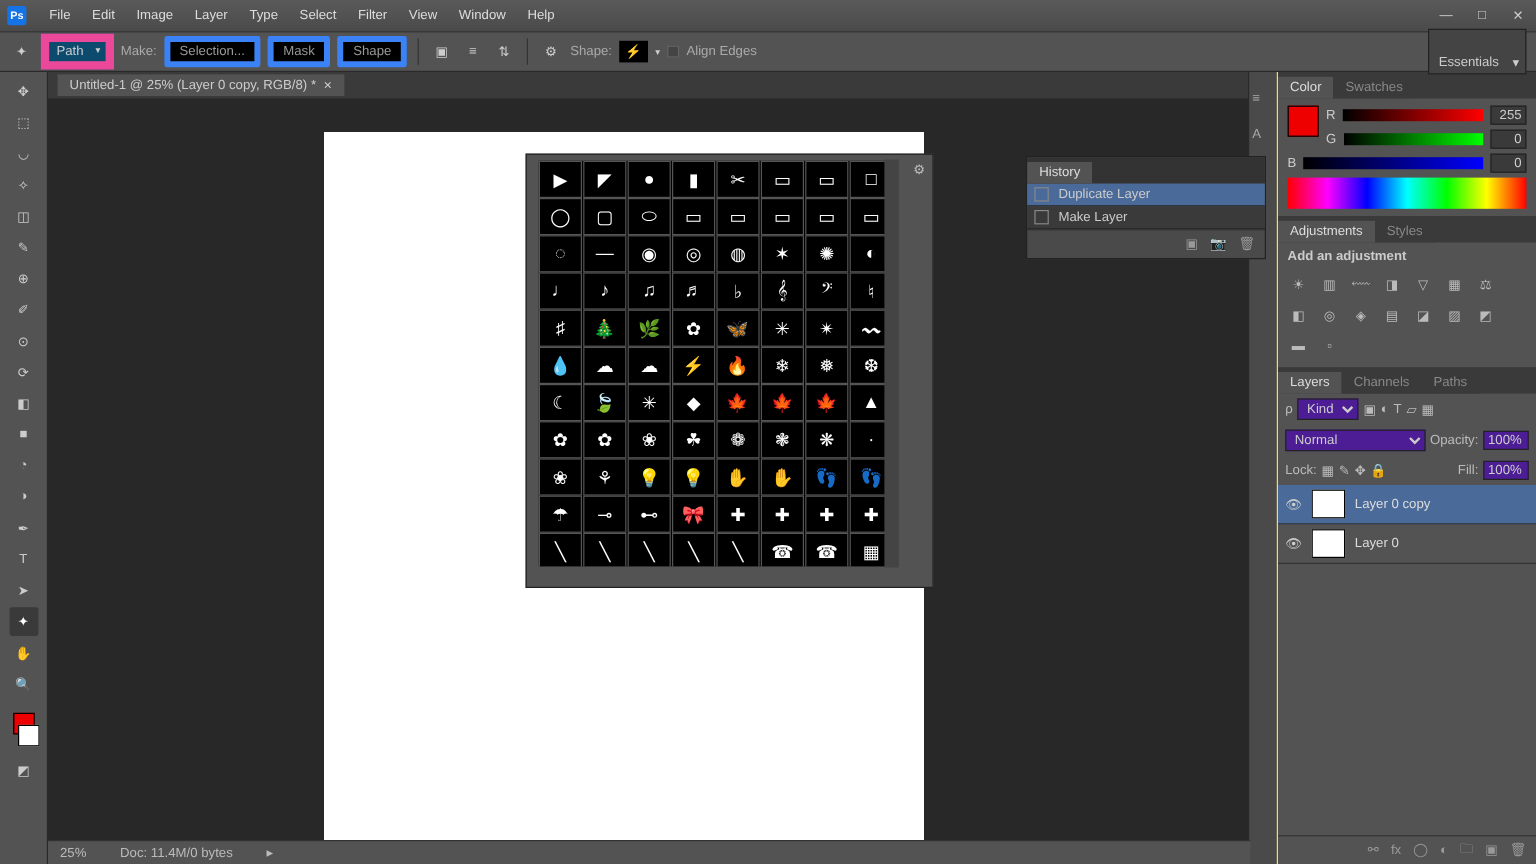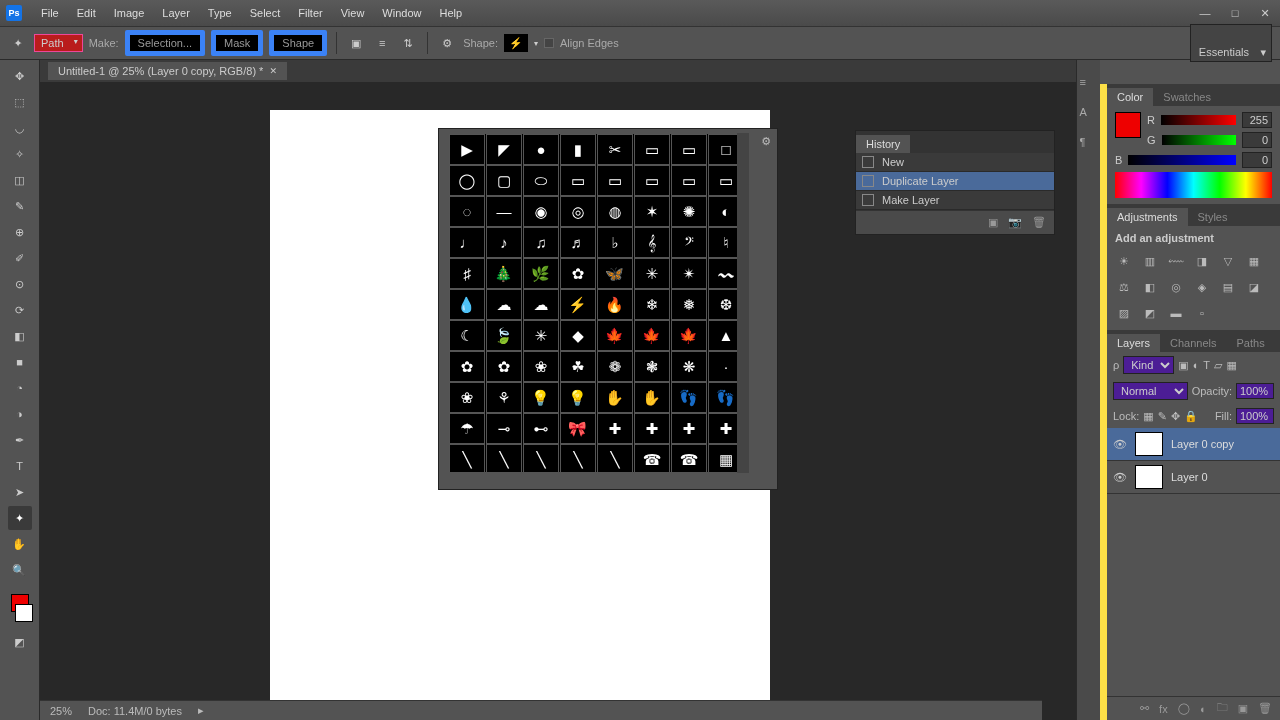--- a/index.html
+++ b/index.html
@@ -5,21 +5,21 @@
 * { margin: 0; padding: 0; box-sizing: border-box; font-family: "Segoe UI", Tahoma, sans-serif; font-size: 11px; user-select: none; }
 body { width: 1280px; height: 720px; background: #535353; overflow: hidden; position: relative; }
 
 .titlebar { height: 26px; background: linear-gradient(#5a5a5a,#4a4a4a); display: flex; align-items: center; padding-left: 6px; }
 .titlebar .logo { width: 16px; height: 16px; background: #1473e6; border-radius: 2px; display: flex; align-items: center; justify-content: center; color: #fff; font-size: 9px; font-weight: bold; margin-right: 10px; text-align: center; }
 .titlebar .menu { color: #ddd; padding: 0 9px; cursor: default; }
 .win-controls { margin-left: auto; display: flex; }
 .win-controls div { width: 30px; height: 26px; display: flex; align-items: center; justify-content: center; color: #ccc; }
 
 .options-bar { height: 34px; background: #535353; border-top: 1px solid #333; border-bottom: 1px solid #2a2a2a; display: flex; align-items: center; padding: 0 8px; gap: 6px; }
-.opt-select { background: #b91c1c; color: #ccc; border: 1px solid #ec4899; padding: 2px 18px 2px 6px; position: relative; }
+.opt-select { background: #0c4a6e; color: #ccc; border: 7px solid #ec4899; padding: 2px 18px 2px 6px; position: relative; }
 .opt-select::after { content: "▾"; position: absolute; right: 4px; font-size: 8px; }
 .opt-label { color: #aaa; }
 .opt-btn { background: #000000; color: #999; border: 5px solid #3b82f6; padding: 2px 8px; border-radius: 2px; }
 .opt-icon { width: 20px; height: 20px; display: flex; align-items: center; justify-content: center; color: #ccc; }
 .opt-sep { width: 1px; height: 22px; background: #333; margin: 0 3px; }
 .checkbox { width: 10px; height: 10px; border: 1px solid #666; background: #444; }
 .shape-pick { width: 24px; height: 18px; background: #000; display: flex; align-items: center; justify-content: center; color: #fff; }
 .workspace-sel { margin-left: auto; background: #444; color: #ccc; border: 1px solid #222; padding: 21px 22px 3px 8px; position: relative; }
 .workspace-sel::after { content: "▾"; position: absolute; right: 5px; }
 
@@ -38,21 +38,21 @@
 
 .shape-popup { position: absolute; left: 398px; top: 68px; width: 340px; height: 362px; background: #535353; border: 1px solid #222; z-index: 100; }
 .shape-grid { width: 296px; height: 338px; overflow: hidden; background: #000; margin: 5px 0 0 10px; display: grid; grid-template-columns: repeat(8, 1fr); }
 .shape-cell { width: 36px; height: 31px; border: 1px solid #555; display: flex; align-items: center; justify-content: center; color: #fff; font-size: 15px; }
 .popup-scroll { position: absolute; right: 28px; top: 4px; width: 12px; height: 340px; background: #444; }
 .popup-gear { position: absolute; right: 6px; top: 6px; color: #bbb; }
 
 .right-panels { width: 24px; background: #4a4a4a; border-left: 1px solid #2a2a2a; display: flex; flex-direction: column; align-items: center; gap: 12px; padding-top: 16px; }
 .right-panels .pbtn { width: 18px; height: 18px; color: #aaa; }
 
-.panels { width: 180px; background: #535353; display: flex; flex-direction: column; border-left: 7px solid #fde047; margin-top: 24px; }
+.panels { width: 216px; background: #535353; display: flex; flex-direction: column; border-left: 1px solid #fde047; }
 .panel-tabs { display: flex; background: #3a3a3a; height: 22px; align-items: flex-end; }
 .panel-tab { padding: 3px 10px; color: #888; background: #3a3a3a; }
 .panel-tab.active { background: #535353; color: #ddd; }
 .panel-body { padding: 6px 8px; color: #ccc; }
 .panel-footer { height: 24px; border-top: 1px solid #333; display: flex; align-items: center; justify-content: flex-end; gap: 10px; padding-right: 8px; color: #999; }
 
 .color-row { display: flex; align-items: center; gap: 6px; margin-bottom: 4px; }
 .color-row .slider { flex: 1; height: 10px; background: linear-gradient(to right,#000,#f00); }
 .color-row .slider.g { background: linear-gradient(to right,#000,#0f0); }
 .color-row .slider.b { background: linear-gradient(to right,#000,#00f); }
@@ -70,21 +70,21 @@
 .layer-item .eye { width: 14px; color: #ccc; }
 .layer-item .thumb { width: 28px; height: 24px; background: #fff; border: 1px solid #000; }
 .layer-item .name { color: #ddd; }
 
 .history-panel { position: absolute; left: 815px; top: 70px; width: 200px; background: #4a4a4a; border: 1px solid #222; z-index: 50; }
 .history-panel .panel-tabs { background: #333; }
 .hist-item { display: flex; align-items: center; gap: 8px; padding: 3px 6px; color: #ccc; background: #3a3a3a; border-bottom: 1px solid #2a2a2a; }
 .hist-item.sel { background: #4a6a9a; }
 .hist-item .sq { width: 12px; height: 12px; border: 1px solid #888; }
 
-.statusbar { position: absolute; bottom: 0; left: 40px; right: 238px; height: 20px; background: #535353; border-top: 1px solid #333; display: flex; align-items: center; padding: 0 10px; gap: 16px; color: #bbb; }
+.statusbar { position: absolute; bottom: 0; left: 40px; right: 238px; height: 20px; background: #535353; border-top: 1px solid #333; display: flex; align-items: center; padding: 0 10px; gap: 28px; color: #bbb; }
 </style>
 </head>
 <body>
 
 <div class="titlebar">
   <div class="logo">Ps</div>
   <span class="menu">File</span>
   <span class="menu">Edit</span>
   <span class="menu">Image</span>
   <span class="menu">Layer</span>
@@ -251,24 +251,20 @@
           <div class="shape-cell">▦</div>
         </div>
       <div class="popup-scroll"></div>
       <div class="popup-gear">⚙</div>
     </div>
 
     <div class="history-panel">
       <div class="panel-tabs">
           <div class="panel-tab active">History</div>
         </div>
-      <div class="hist-item">
-          <span class="sq"></span>
-          <span>New</span>
-        </div>
       <div class="hist-item sel">
           <span class="sq"></span>
           <span>Duplicate Layer</span>
         </div>
       <div class="hist-item">
           <span class="sq"></span>
           <span>Make Layer</span>
         </div>
       <div class="panel-footer">
         <span>▣</span>

